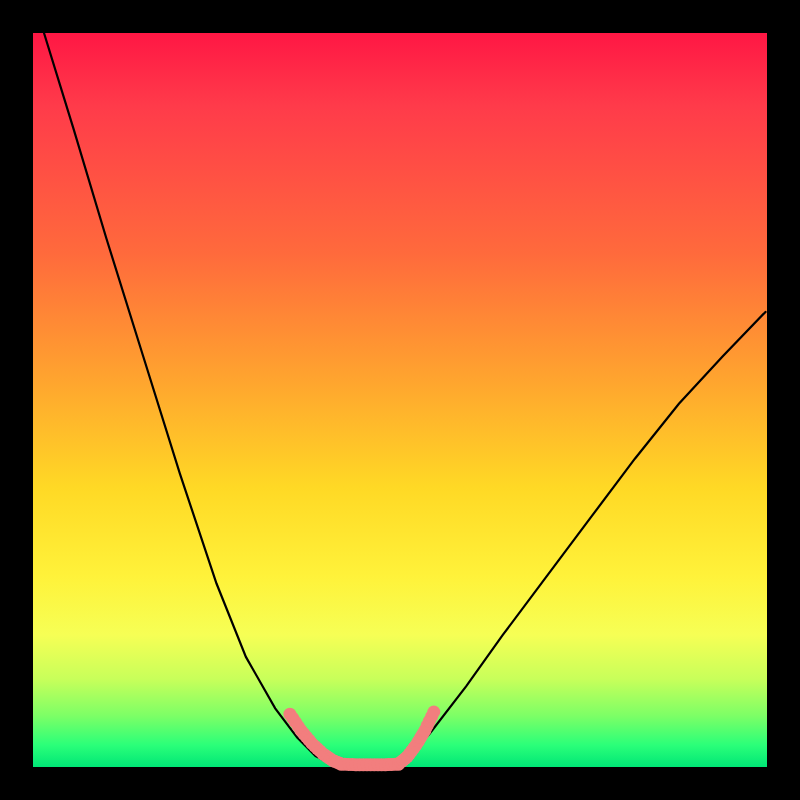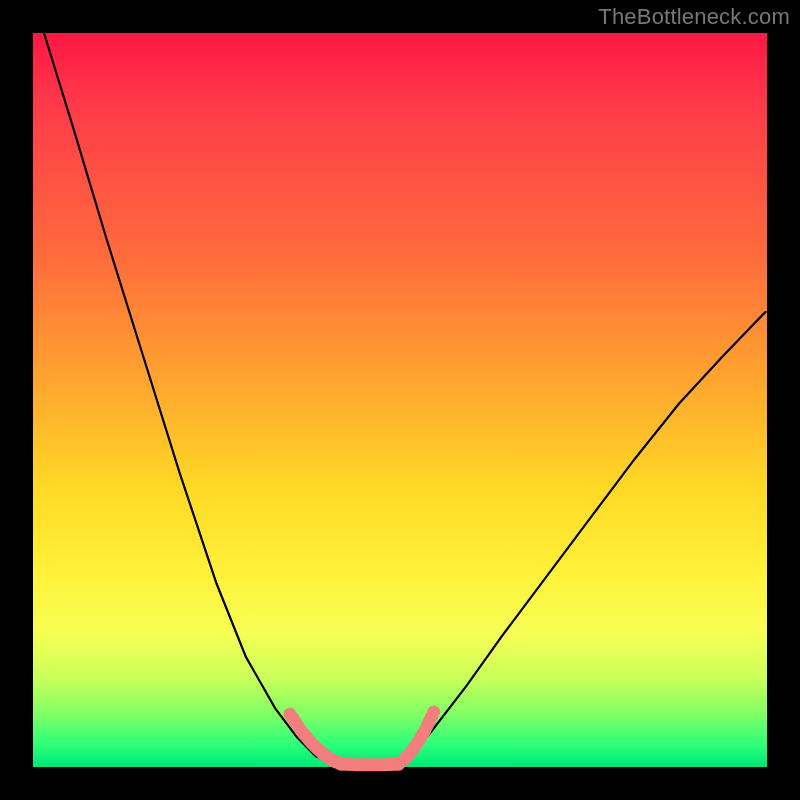--- a/index.html
+++ b/index.html
@@ -56,21 +56,20 @@
     top: 0;
     width: 734px;
     height: 734px;
     overflow: visible;
   }
 </style>
 </head>
 <body>
 
 <div class="frame">
-  <div class="watermark">TheBottleneck.com</div>
 
   <div class="plot">
     <svg class="curves" viewBox="0 0 734 734">
       <g>
           <path d="M11.0 0.0 L40.4 95.4 L73.4 205.5 L110.1 323.0 L146.8 440.4 L183.5 550.5 L212.9 623.9 L242.2 675.3 L264.2 704.6 L282.6 723.0 L297.3 730.3" fill="none" stroke="#000000" stroke-width="2.2" stroke-linecap="round"></path>
           <path d="M365.5 730.3 L396.4 701.0 L433.1 653.3 L469.8 601.9 L513.8 543.2 L557.8 484.4 L601.9 425.7 L645.9 370.7 L690.0 323.0 L732.5 278.9" fill="none" stroke="#000000" stroke-width="2.2" stroke-linecap="round"></path>
           <circle cx="256.9" cy="681.2" r="6.5" fill="#f27e7e"></circle>
           <circle cx="259.7" cy="685.2" r="6.5" fill="#f27e7e"></circle>
           <circle cx="262.4" cy="689.2" r="6.5" fill="#f27e7e"></circle>
           <circle cx="265.2" cy="693.3" r="6.5" fill="#f27e7e"></circle>

